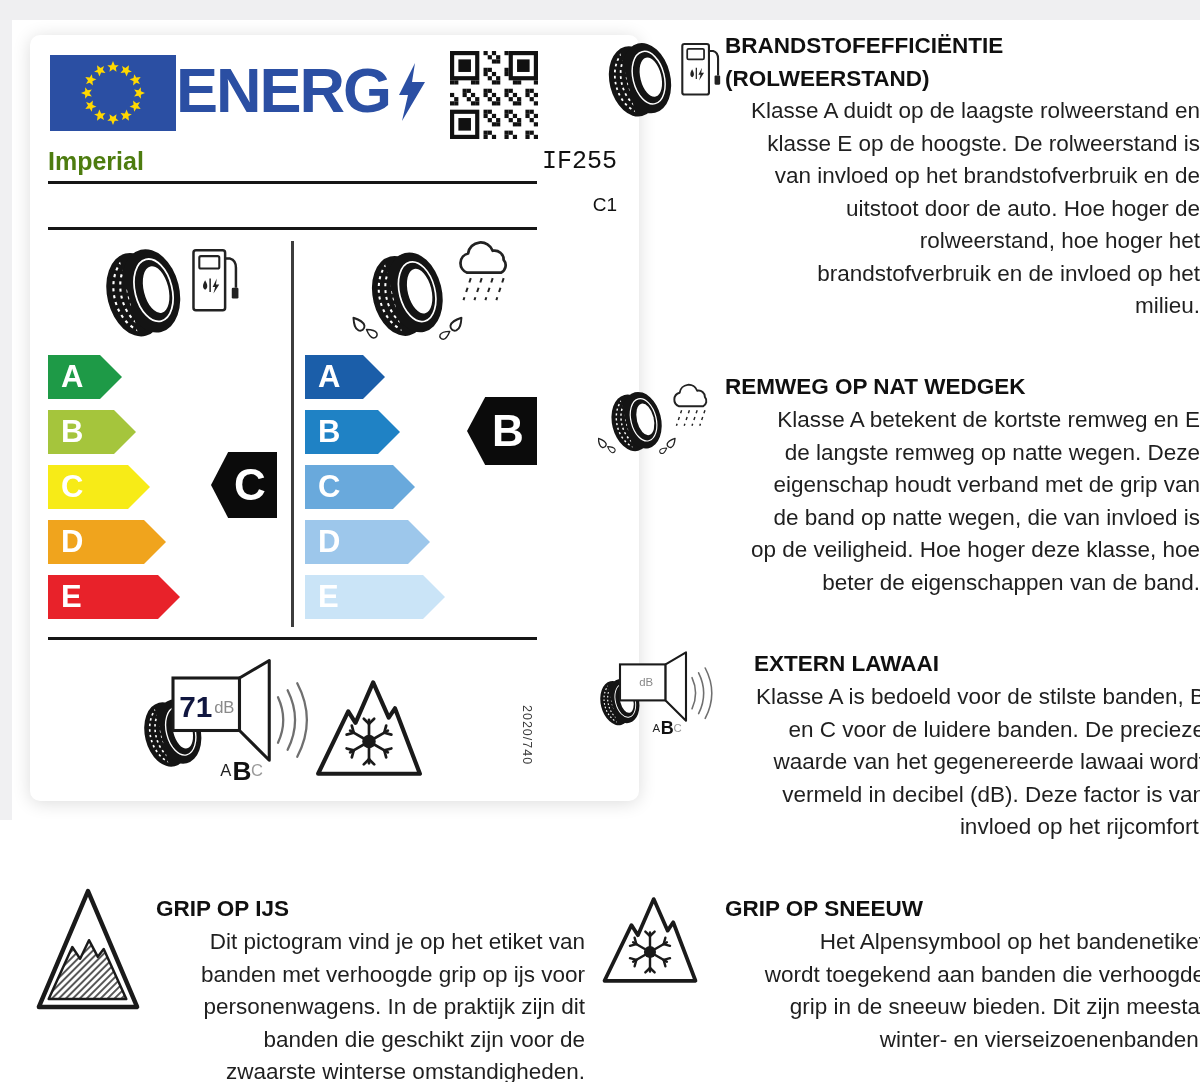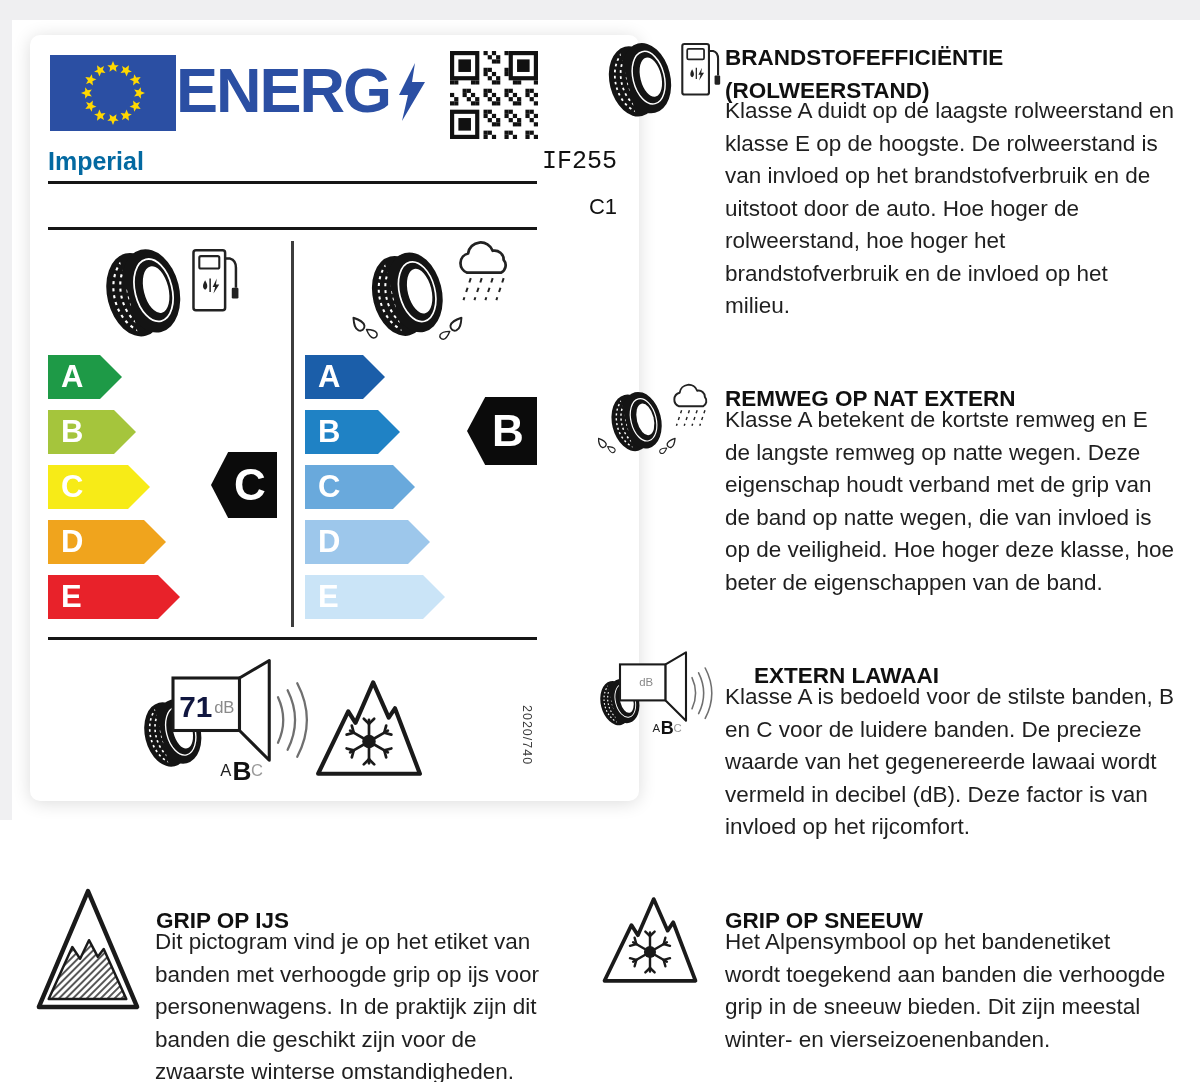--- a/index.html
+++ b/index.html
@@ -20,45 +20,45 @@
     text-align:center;
   }
   .card .abs{position:absolute;}
   .flag{left:20px;top:20px;}
   .energ{
     left:146px;top:22px;font-size:63px;font-weight:800;letter-spacing:-2px;
     color:#2B4FA3;line-height:66px;
   }
   .bolt{left:366px;top:28px;}
   .qr{left:420px;top:16px;width:88px;height:88px;}
-  .brand{left:18px;top:112px;font-size:25px;font-weight:bold;color:#0369a1;}
+  .brand{left:18px;top:112px;font-size:25px;font-weight:bold;color:#4d7c0f;}
   .model{right:22px;top:112px;font-size:25px;color:#111;font-family:Liberation Mono, monospace;}
   .size{left:18px;top:159px;font-size:25px;color:#111;}
-  .tclass{right:22px;top:159px;font-size:22px;color:#111;}
+  .tclass{right:22px;top:159px;font-size:19px;color:#111;}
   .hline{left:18px;width:489px;height:3px;background:#161616;}
   .l1{top:146px;} .l2{top:192px;} .l3{top:602px;}
   .divider{left:261px;top:206px;width:3px;height:386px;background:#3d3d3d;}
 
   .grade{
     height:44px;display:flex;align-items:center;
     clip-path:polygon(0 0, calc(100% - 22px) 0, 100% 50%, calc(100% - 22px) 100%, 0 100%);
   }
   .grade span{font-size:31px;font-weight:bold;color:#fff;padding-left:13px;}
   .sel{
     background:#0b0b0b;color:#fff;font-weight:bold;font-size:44px;
     clip-path:polygon(0 50%, 26% 0, 100% 0, 100% 100%, 26% 100%);
     display:flex;align-items:center;justify-content:center;padding-left:12px;box-sizing:border-box;
   }
   .reg{
     left:490px;top:670px;writing-mode:vertical-rl;font-size:12.5px;color:#3c3c3c;letter-spacing:1px;
   }
 
   
-  .blk-title{position:absolute;font-size:22.5px;font-weight:bold;color:#101010;line-height:32.5px;white-space:pre-line;margin-top:12px;}
-  .blk-body{position:absolute;font-size:22.5px;color:#1f1f1f;line-height:32.5px;white-space:pre-line;}
+  .blk-title{position:absolute;font-size:22.5px;font-weight:bold;color:#101010;line-height:32.5px;white-space:pre-line;}
+  .blk-body{position:absolute;font-size:22.5px;color:#1f1f1f;line-height:32.5px;white-space:pre-line;text-align:right;}
   svg text{font-family:"Liberation Sans", sans-serif;}
 </style>
 </head>
 <body>
 
 <svg width="0" height="0" style="position:absolute">
   <defs>
     <clipPath id="treadclip">
         <rect x="0" y="0" width="34" height="120"></rect>
       </clipPath>
@@ -404,21 +404,21 @@
 uitstoot door de auto. Hoe hoger de
 rolweerstand, hoe hoger het
 brandstofverbruik en de invloed op het
 milieu.</div>
 </div>
 
 <div>
   <svg style="position:absolute;left:598px;top:374px" width="120" height="92">
       <use href="#sym-tire-wet"></use>
     </svg>
-  <div class="blk-title" style="left:725px;top:371px">REMWEG OP NAT EXTERN</div>
+  <div class="blk-title" style="left:725px;top:371px">REMWEG OP NAT WEDGEK</div>
   <div class="blk-body" style="left:725px;top:404px;width:475px">Klasse A betekent de kortste remweg en E
 de langste remweg op natte wegen. Deze
 eigenschap houdt verband met de grip van
 de band op natte wegen, die van invloed is
 op de veiligheid. Hoe hoger deze klasse, hoe
 beter de eigenschappen van de band.</div>
 </div>
 
 <div>
   <svg style="position:absolute;left:596px;top:650px" width="120" height="96">

